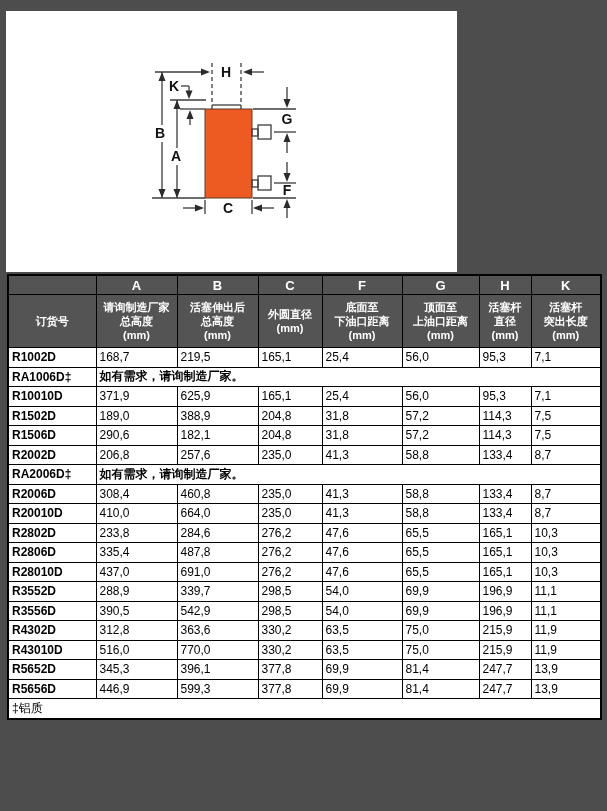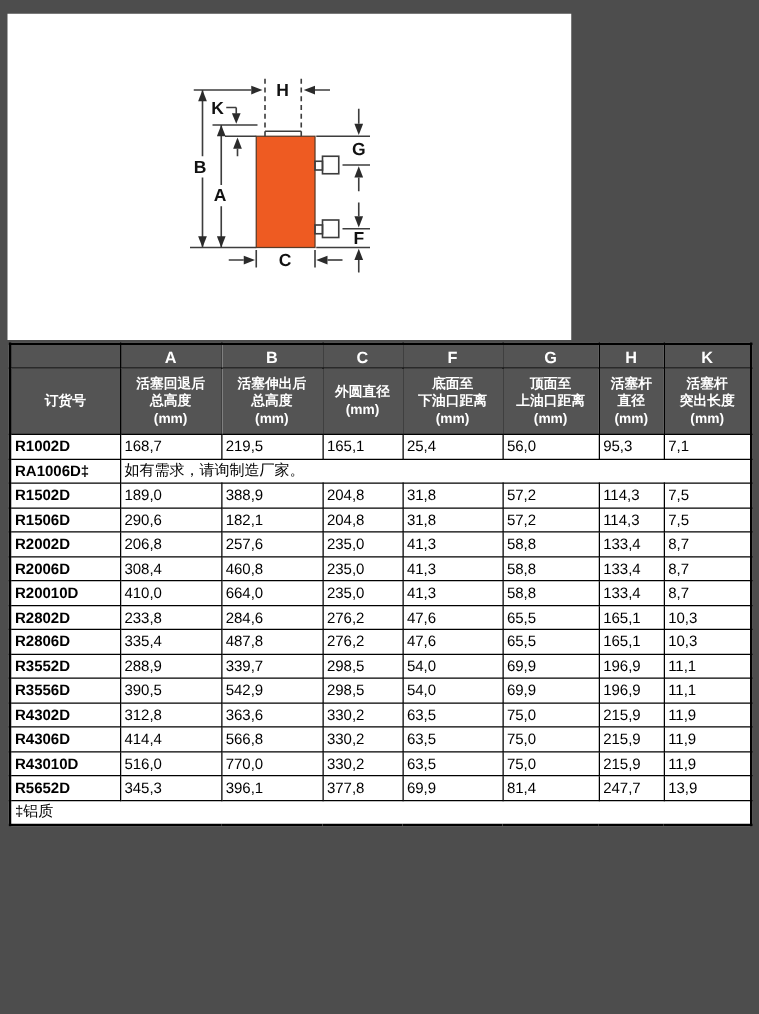--- a/index.html
+++ b/index.html
@@ -43,21 +43,21 @@
   .spec tr.header-row th {
     height:50px; font-size:11px; line-height:1.3;
     white-space:pre-line; padding:1px 0;
   }
   .spec tbody td {
     height:18.5px; font-size:12px; color:#000;
     text-align:left; vertical-align:middle;
     padding:0 2px 0 3px; background:#ffffff;
   }
   .spec td.model { font-weight:bold; }
-  .spec td.note  { font-weight:normal; }
+  .spec td.note  { font-weight:bold; }
   .spec td.footnote { font-weight:normal; }
 </style>
 </head>
 <body>
 
 <div class="diagram-panel">
   <svg width="451" height="261" viewBox="0 0 451 261">
 
     <rect x="199" y="98" width="47" height="89" fill="#ee5b22" stroke="#5a3a26" stroke-width="1"></rect>
 
@@ -163,21 +163,21 @@
         <th>A</th>
         <th>B</th>
         <th>C</th>
         <th>F</th>
         <th>G</th>
         <th>H</th>
         <th>K</th>
       </tr>
       <tr class="header-row">
         <th>订货号</th>
-        <th>活塞回退后
+        <th>请询制造厂家
 总高度
 (mm)</th>
         <th>活塞伸出后
 总高度
 (mm)</th>
         <th>外圆直径
 (mm)</th>
         <th>底面至
 下油口距离
 (mm)</th>
@@ -199,20 +199,30 @@
         <td>219,5</td>
         <td>165,1</td>
         <td>25,4</td>
         <td>56,0</td>
         <td>95,3</td>
         <td>7,1</td>
       </tr>
       <tr>
         <td class="model">RA1006D‡</td>
         <td class="note" colspan="7">如有需求，请询制造厂家。</td>
+      </tr>
+      <tr>
+        <td class="model">R10010D</td>
+        <td>371,9</td>
+        <td>625,9</td>
+        <td>165,1</td>
+        <td>25,4</td>
+        <td>56,0</td>
+        <td>95,3</td>
+        <td>7,1</td>
       </tr>
       <tr>
         <td class="model">R1502D</td>
         <td>189,0</td>
         <td>388,9</td>
         <td>204,8</td>
         <td>31,8</td>
         <td>57,2</td>
         <td>114,3</td>
         <td>7,5</td>
@@ -231,20 +241,24 @@
         <td class="model">R2002D</td>
         <td>206,8</td>
         <td>257,6</td>
         <td>235,0</td>
         <td>41,3</td>
         <td>58,8</td>
         <td>133,4</td>
         <td>8,7</td>
       </tr>
       <tr>
+        <td class="model">RA2006D‡</td>
+        <td class="note" colspan="7">如有需求，请询制造厂家。</td>
+      </tr>
+      <tr>
         <td class="model">R2006D</td>
         <td>308,4</td>
         <td>460,8</td>
         <td>235,0</td>
         <td>41,3</td>
         <td>58,8</td>
         <td>133,4</td>
         <td>8,7</td>
       </tr>
       <tr>
@@ -271,20 +285,30 @@
         <td class="model">R2806D</td>
         <td>335,4</td>
         <td>487,8</td>
         <td>276,2</td>
         <td>47,6</td>
         <td>65,5</td>
         <td>165,1</td>
         <td>10,3</td>
       </tr>
       <tr>
+        <td class="model">R28010D</td>
+        <td>437,0</td>
+        <td>691,0</td>
+        <td>276,2</td>
+        <td>47,6</td>
+        <td>65,5</td>
+        <td>165,1</td>
+        <td>10,3</td>
+      </tr>
+      <tr>
         <td class="model">R3552D</td>
         <td>288,9</td>
         <td>339,7</td>
         <td>298,5</td>
         <td>54,0</td>
         <td>69,9</td>
         <td>196,9</td>
         <td>11,1</td>
       </tr>
       <tr>
@@ -301,46 +325,46 @@
         <td class="model">R4302D</td>
         <td>312,8</td>
         <td>363,6</td>
         <td>330,2</td>
         <td>63,5</td>
         <td>75,0</td>
         <td>215,9</td>
         <td>11,9</td>
       </tr>
       <tr>
-        <td class="model">R4306D</td>
-        <td>414,4</td>
-        <td>566,8</td>
-        <td>330,2</td>
-        <td>63,5</td>
-        <td>75,0</td>
-        <td>215,9</td>
-        <td>11,9</td>
-      </tr>
-      <tr>
         <td class="model">R43010D</td>
         <td>516,0</td>
         <td>770,0</td>
         <td>330,2</td>
         <td>63,5</td>
         <td>75,0</td>
         <td>215,9</td>
         <td>11,9</td>
       </tr>
       <tr>
         <td class="model">R5652D</td>
         <td>345,3</td>
         <td>396,1</td>
         <td>377,8</td>
         <td>69,9</td>
         <td>81,4</td>
         <td>247,7</td>
         <td>13,9</td>
       </tr>
       <tr>
+        <td class="model">R5656D</td>
+        <td>446,9</td>
+        <td>599,3</td>
+        <td>377,8</td>
+        <td>69,9</td>
+        <td>81,4</td>
+        <td>247,7</td>
+        <td>13,9</td>
+      </tr>
+      <tr>
         <td class="footnote" colspan="8">‡铝质</td>
       </tr>
     </tbody>
 </table>
 
 </body></html>

